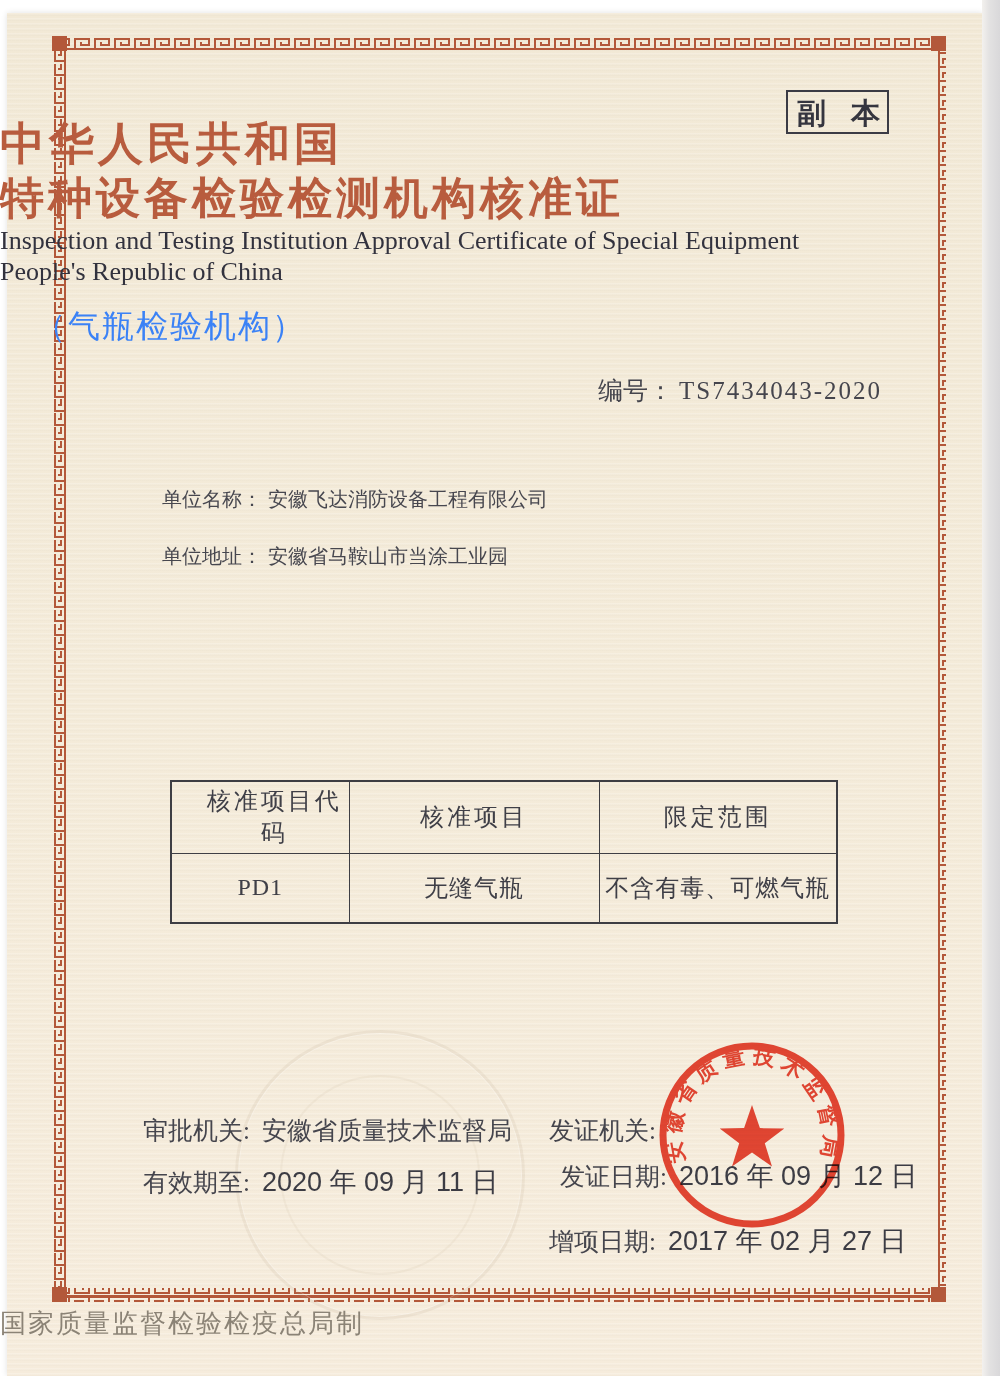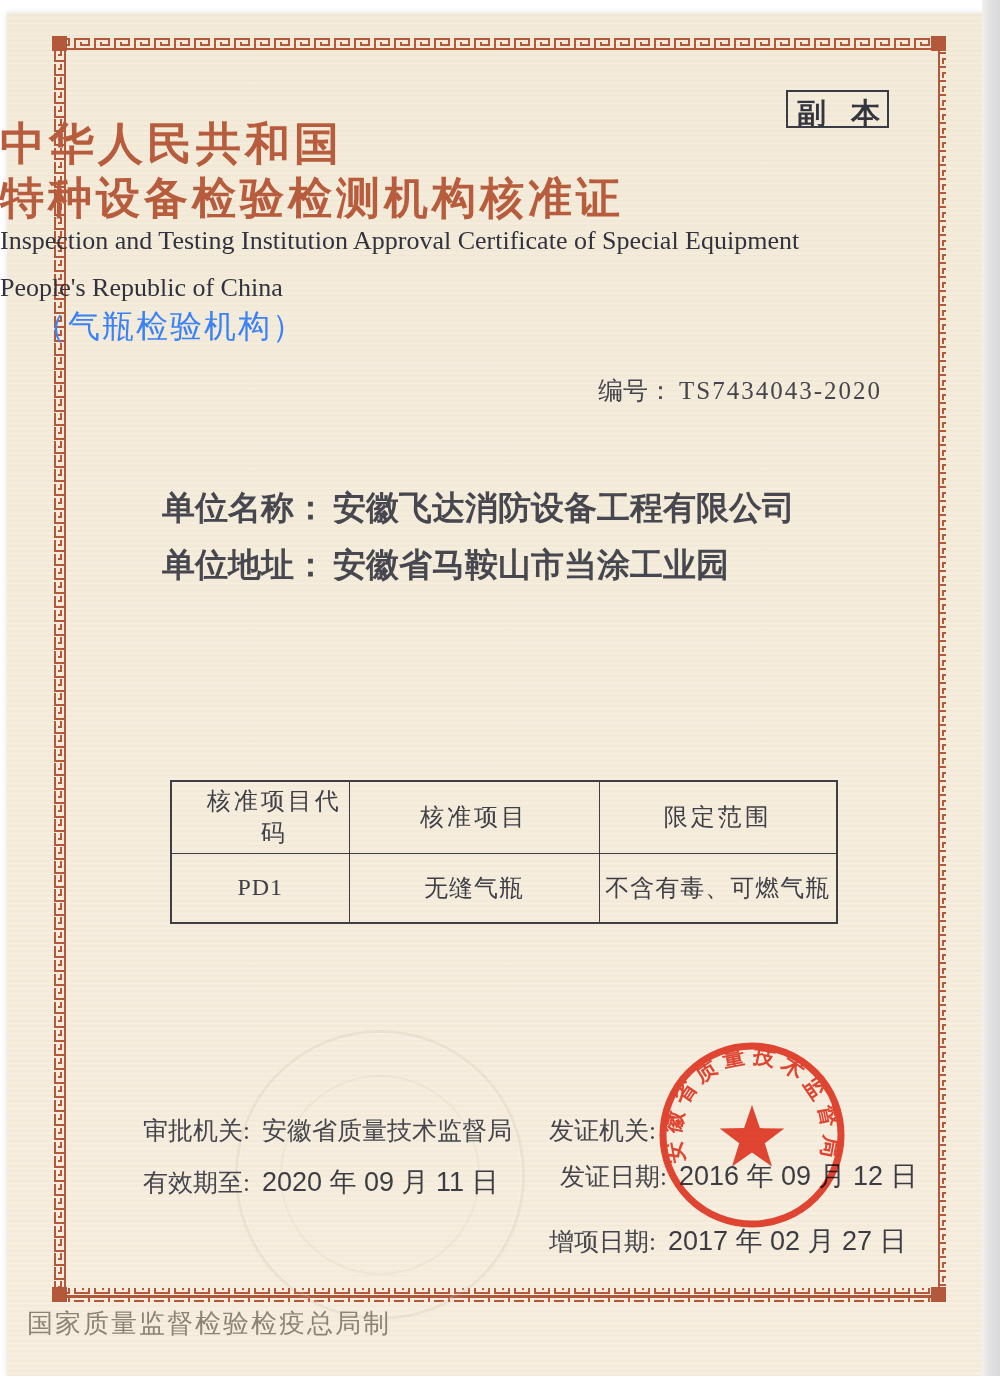--- a/index.html
+++ b/index.html
@@ -20,31 +20,31 @@
     pointer-events:none; }
 
   .abs { position:absolute; }
   .center { left:0; right:16px; text-align:left; }
 
   .title-cn { font-weight:bold; color:#b85c3e; }
   .title-cn.l1 { top:114px; font-size:45px; letter-spacing:4px; }
   .title-cn.l2 { top:169px; font-size:44px; letter-spacing:4px; }
   .title-en { font-weight:normal; color:#32323e; font-size:26px; }
   .title-en.l1 { top:226px; }
-  .title-en.l2 { top:257px;margin-top:16px; }
+  .title-en.l2 { top:257px; }
   .subtitle { top:305px; font-size:32px; color:#3b82f6; letter-spacing:2px; padding-left:34px; }
 
-  .copy-badge { left:786px; top:90px; width:103px; height:38px;
+  .copy-badge { left:786px; top:90px; width:103px; height:44px;
     border:2px solid #3b3b45; color:#35353f; font-size:29px; font-weight:bold;
     line-height:42px; padding-left:9px; letter-spacing:25px; white-space:nowrap; overflow:hidden; }
 
   .number-line { left:598px; top:374px; font-size:25px; color:#45454d; white-space:nowrap; }
   .number-line .val { letter-spacing:2px; margin-left:6px;margin-top:44px; }
 
-  .field-row { font-size:33px; color:#47474f; white-space:nowrap;font-weight:bold; }
+  .field-row { font-size:20px; color:#47474f; white-space:nowrap; }
   .field-row.name { left:162px; top:486px; }
   .field-row.addr { left:162px; top:543px; }
   .field-row .val { margin-left:6px; }
 
   .statement { top:716px; font-size:27px; color:#45454d; letter-spacing:1px; }
 
   table.approval { position:absolute; left:170px; top:780px; width:666px;
     border-collapse:collapse; table-layout:fixed; }
   table.approval td { border:1px solid #3e3e44; text-align:center; vertical-align:middle;
     font-size:24px; color:#3f3f47; }
@@ -55,21 +55,21 @@
 
   .foot-row { font-size:25px; color:#45454d; white-space:nowrap; }
   .foot-row .val { margin-left:12px; }
   .row-approval { left:143px; top:1114px; }
   .row-valid    { left:143px; top:1164px; }
   .row-issuer   { left:549px; top:1114px; }
   .row-issued   { left:560px; top:1158px; }
   .row-added    { left:549px; top:1223px; }
   .num-sans { font-family:"Liberation Sans","DejaVu Sans",sans-serif; font-size:27px; color:#3c3c44; }
 
-  .made-by { top:1306px; font-size:26px; color:#8b8376; letter-spacing:2px;padding-left:27px; }
+  .made-by { top:1306px; font-size:26px; color:#8b8376; letter-spacing:2px; }
 
   .seal { left:652px; top:1035px; width:200px; height:200px; opacity:.92; mix-blend-mode:multiply; }
 
   .emboss { border-radius:50%; pointer-events:none; }
   .emboss.a { left:235px; top:1030px; width:290px; height:290px; border:3px solid rgba(185,165,135,.14);
     box-shadow:inset 0 0 0 1px rgba(255,255,255,.25); }
   .emboss.b { left:280px; top:1075px; width:200px; height:200px; border:2px solid rgba(185,165,135,.10); }
 </style>
 </head>
 <body>

